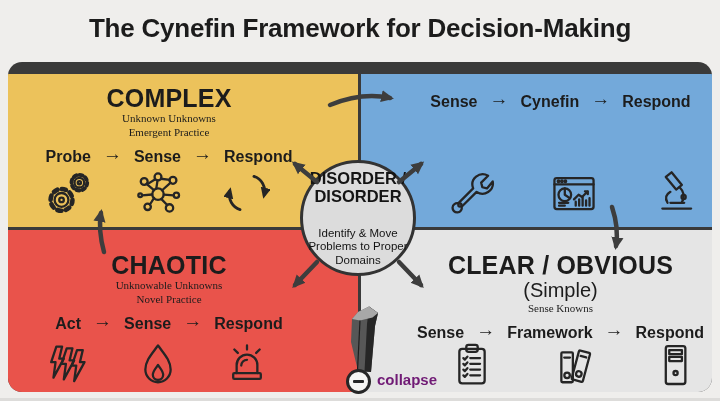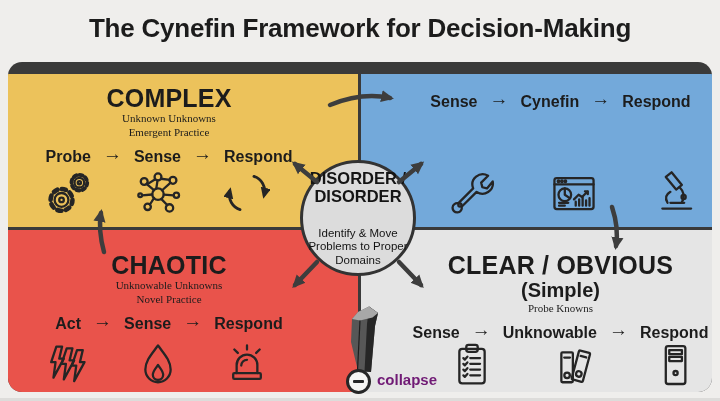--- a/index.html
+++ b/index.html
@@ -14,21 +14,21 @@
   .board{position:absolute;left:8px;top:62px;width:704px;height:330px;
     background:#3a3a3a;border-radius:14px;overflow:hidden;
     display:grid;grid-template-columns:350px 1fr;grid-template-rows:165px 1fr;gap:3px;}
   .q{display:flex;flex-direction:column;align-items:center;text-align:center;color:#1c1c1c;}
   .q-top{padding-top:11px;margin-top:12px;}
   .q-bot{padding-top:22px;}
   .q-text{display:flex;flex-direction:column;align-items:center;}
   .t-left{transform:translateX(-14px);}
   .t-right{transform:translateX(24px);}
   .q-title{font-size:25px;font-weight:700;line-height:1.08;letter-spacing:0.2px;}
-  .q-simple{font-size:20px;font-weight:700;line-height:1.15;}
+  .q-simple{font-size:20px;font-weight:400;line-height:1.15;}
   .q-line{font-size:11px;line-height:1.27;font-family:Liberation Serif, serif;}
   .q-steps{display:flex;align-items:flex-end;gap:12px;font-size:16px;font-weight:700;margin-top:4px;}
   .q-steps .arr{font-size:19px;font-weight:700;position:relative;top:-1px;}
   .q-icons{display:flex;justify-content:space-between;width:100%;box-sizing:border-box;margin-top:auto;}
   .q-top .q-icons{margin-bottom:11px;}
   .q-bot .q-icons{margin-bottom:6px;}
   .il{padding:0 88px 0 38px;}
   .ir{padding:0 14px 0 88px;}
   .icon{width:46px;height:46px;stroke:#252525;stroke-width:2;fill:none;
     stroke-linecap:round;stroke-linejoin:round;}
@@ -166,25 +166,25 @@
           <path d="M15 20.5 a5 5 0 0 1 5 -5"></path>
           <path d="M12 9.5 L9 6.5 M20 6.5 V3 M28 9.5 L31 6.5"></path>
         </svg>
       </div>
     </div>
 
     <div class="q q-bot" style="background: #e5e5e5;">
       <div class="q-text t-right">
         <div class="q-title">CLEAR / OBVIOUS</div>
         <div class="q-simple">(Simple)</div>
-        <div class="q-line">Probe Knowns</div>
-        <div class="q-steps">
-          <span>Sense</span>
-          <span class="arr">→</span>
-          <span>Unknowable</span>
+        <div class="q-line">Sense Knowns</div>
+        <div class="q-steps">
+          <span>Sense</span>
+          <span class="arr">→</span>
+          <span>Framework</span>
           <span class="arr">→</span>
           <span>Respond</span>
         </div>
       </div>
       <div class="q-icons ir">
         <svg class="icon" viewBox="0 0 40 40">
           <rect x="9" y="6" width="22" height="30" rx="2.5"></rect>
           <rect x="15" y="2.5" width="10" height="6" rx="2"></rect>
           <path d="M12.5 14 l1.3 1.3 2.2 -2.5 M18.5 14 H27"></path>
           <path d="M12.5 19 l1.3 1.3 2.2 -2.5 M18.5 19 H27"></path>

